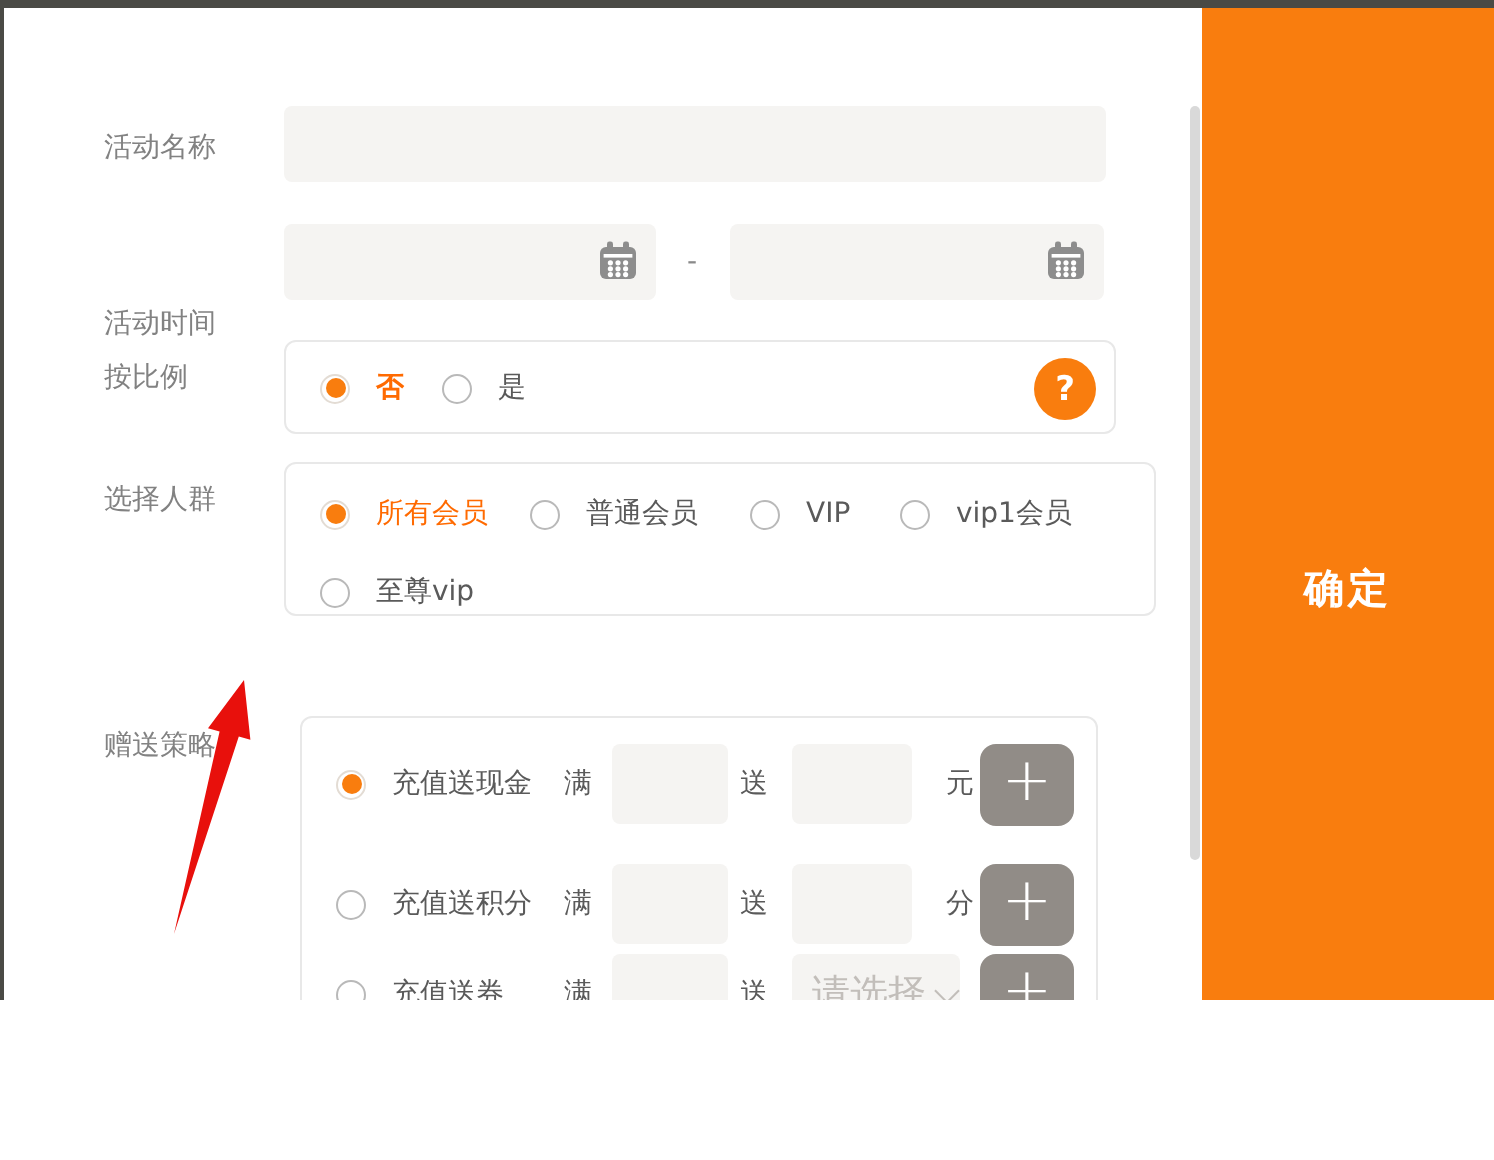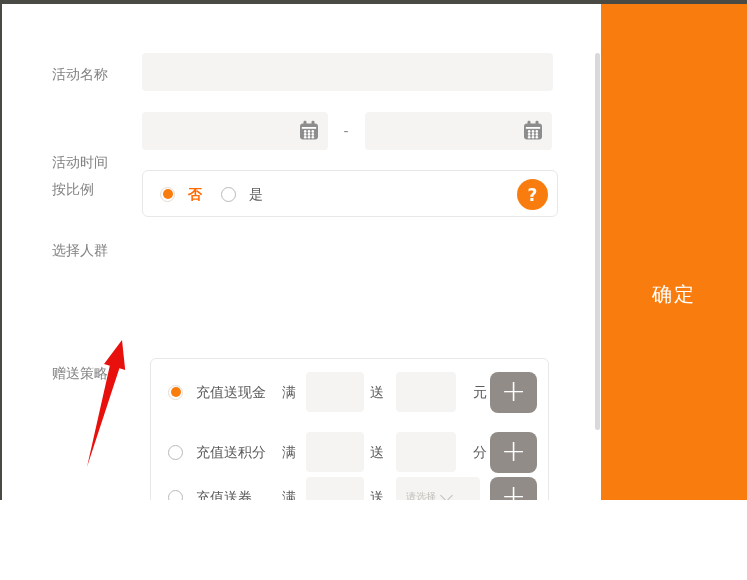--- a/index.html
+++ b/index.html
@@ -8,21 +8,21 @@
     position:relative;width:747px;height:500px;overflow:hidden;background:#fff;
     font-family:"DejaVu Sans","Liberation Sans",sans-serif;
   }
   .win-border-top{position:absolute;left:0;top:0;width:747px;height:4px;background:#4a4a45;z-index:20;}
   .win-border-left{position:absolute;left:0;top:0;width:2px;height:580px;background:#4a4a45;z-index:20;}
 
   
   .side-panel{position:absolute;left:601px;top:4px;width:146px;height:576px;background:#f97d0e;z-index:5;}
   .confirm-btn{
     position:absolute;left:0;top:272px;width:100%;height:36px;border:none;background:transparent;
-    color:#fff;font-size:20px;font-weight:normal;letter-spacing:2px;cursor:pointer;
+    color:#fff;font-size:20px;font-weight:bold;letter-spacing:2px;cursor:pointer;
     font-family:"DejaVu Sans","Liberation Sans",sans-serif;
   }
   .scrollbar-thumb{position:absolute;left:595px;top:53px;width:5px;height:377px;background:#d9d9d9;border-radius:3px;z-index:6;}
 
   
   .f-label{position:absolute;left:52px;color:#828282;font-size:14px;line-height:14px;white-space:nowrap;}
 
   
   .fill-input{
     position:absolute;background:#f5f4f2;border:none;border-radius:4px;outline:none;
@@ -60,21 +60,21 @@
 
   
   .strat-row{position:absolute;left:0;width:100%;height:40px;}
   .strat-row .opt{left:17px;top:12px;text-align:center;}
   .s-text{position:absolute;font-size:14px;color:#5a5a5a;top:13px;line-height:14px;white-space:nowrap;}
   .s-input{position:absolute;top:0;width:58px;height:40px;background:#f5f4f2;border:none;border-radius:4px;outline:none;text-align:center;font-size:14px;color:#444;font-family:inherit;}
   .s-select{
     position:absolute;top:0;left:245px;width:84px;height:40px;background:#f5f4f2;border-radius:4px;
     display:flex;align-items:center;padding-left:10px;cursor:pointer;
   }
-  .s-select-label{font-size:10px;color:#c2beba;}
+  .s-select-label{font-size:19px;color:#c2beba;}
   .chevron{width:9px;height:9px;border-right:1.6px solid #c2beba;border-bottom:1.6px solid #c2beba;transform:rotate(45deg);margin:-4px 0 0 6px;}
   .plus-btn{
     position:absolute;left:339px;top:0;width:47px;height:41px;border:none;border-radius:8px;
     background:#918c87;color:#fff;font-size:30px;font-weight:200;line-height:36px;cursor:pointer;
     display:flex;align-items:center;justify-content:center;font-family:inherit;padding:0 0 3px 0;
   }
 </style>
 </head>
 <body>
 
@@ -136,20 +136,42 @@
       <span class="opt-label orange" style="font-weight:bold;">否</span>
     </span>
     <span class="opt" style="left:78px;top:15px;">
       <span class="radio"></span>
       <span class="opt-label">是</span>
     </span>
     <button class="help-btn">?</button>
   </div>
 
   <div class="f-label" style="top:243px;">选择人群</div>
+  <div class="group-box" style="left:142px;top:231px;width:436px;height:77px;">
+    <span class="opt" style="left:17px;top:17px;">
+      <span class="radio selected"></span>
+      <span class="opt-label orange">所有会员</span>
+    </span>
+    <span class="opt" style="left:122px;top:17px;">
+      <span class="radio"></span>
+      <span class="opt-label">普通会员</span>
+    </span>
+    <span class="opt" style="left:232px;top:17px;">
+      <span class="radio"></span>
+      <span class="opt-label">VIP</span>
+    </span>
+    <span class="opt" style="left:307px;top:17px;">
+      <span class="radio"></span>
+      <span class="opt-label">vip1会员</span>
+    </span>
+    <span class="opt" style="left:17px;top:56px;">
+      <span class="radio"></span>
+      <span class="opt-label">至尊vip</span>
+    </span>
+  </div>
 
   <svg class="annot-arrow" viewBox="0 0 50 136">
     <polygon points="42,4 45.2,33.9 39.4,32.3 7,131 29.8,29.7 24,28.1" fill="#e8100c"></polygon>
   </svg>
 
   <div class="f-label" style="top:366px;">赠送策略</div>
   <div class="group-box" style="left:150px;top:358px;width:399px;height:180px;">
 
     <div class="strat-row" style="top:13px;">
       <span class="opt">

